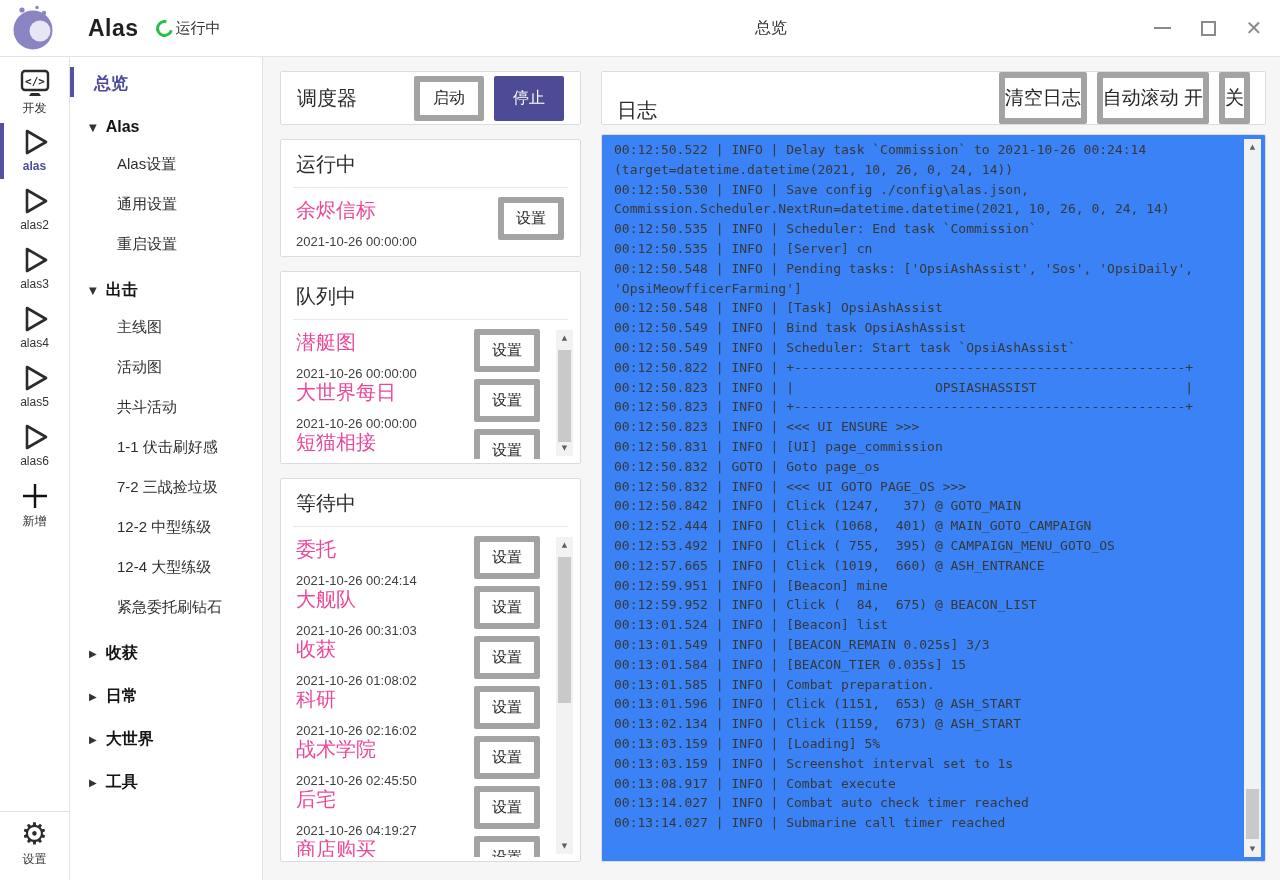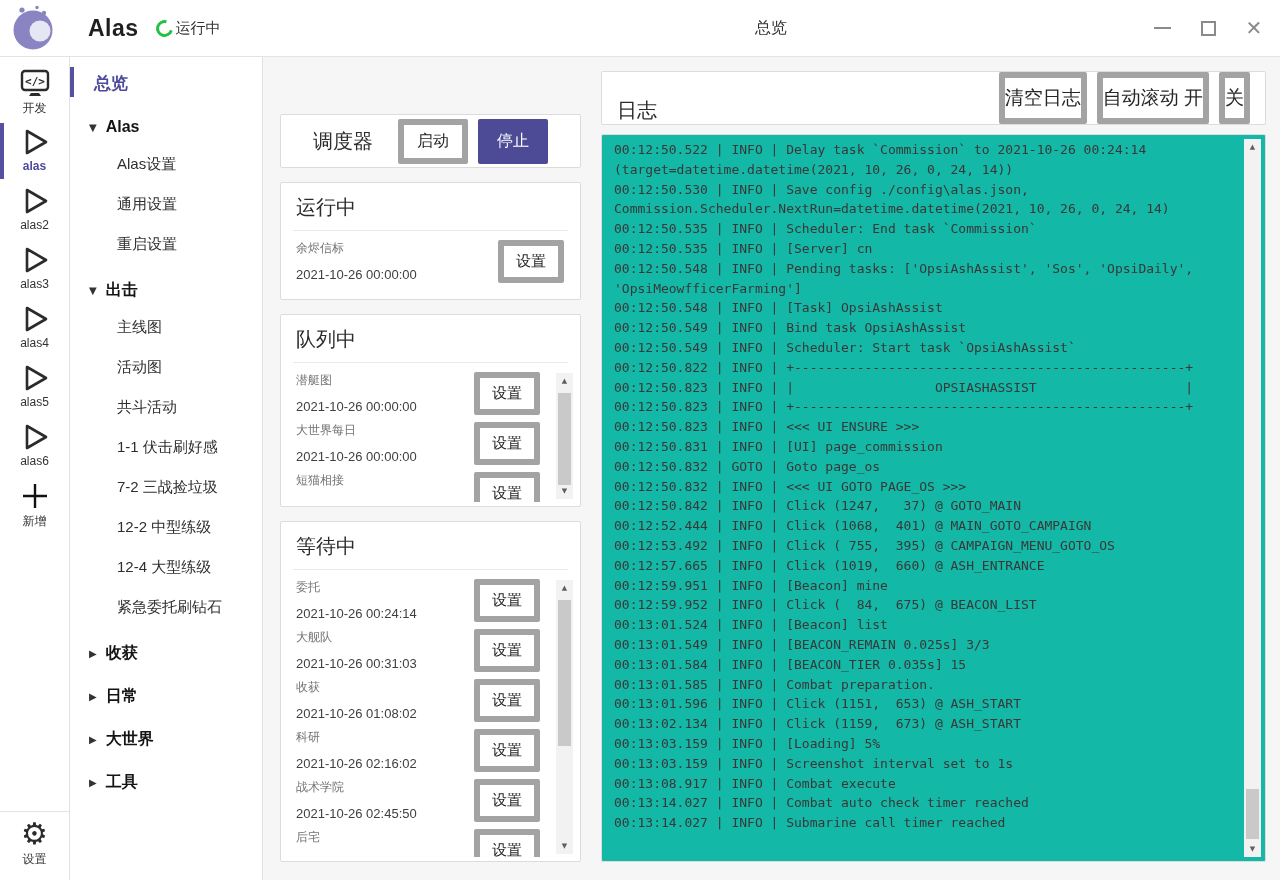--- a/index.html
+++ b/index.html
@@ -40,51 +40,51 @@
   .overview-row::before { content:""; position:absolute; left:0; top:2px; width:4px; height:30px; background:#55509f; }
   .tree-group { display:flex; align-items:center; height:34px; margin-top:9px; padding-left:19px; font-size:16px; font-weight:bold; color:#141414; cursor:pointer; }
   .tree-arrow { font-size:10px; color:#333; margin-right:9px; font-family:"DejaVu Sans", sans-serif; }
   .tree-leaf { height:40px; display:flex; align-items:center; padding-left:47px; font-size:15px; color:#2e2e2e; cursor:pointer; }
 
   
   main { flex:1; min-width:0; background:#f6f6f7; display:flex; gap:20px; padding:14px 14px 18px 17px; }
   .panel { background:#fff; border:1px solid #dcdcdc; border-radius:2px; }
 
   .left-col { width:301px; flex:0 0 301px; display:flex; flex-direction:column; gap:14px; min-height:0; }
-  .scheduler-panel { height:54px; flex:0 0 54px; display:flex; align-items:center; padding:0 32px;margin-top:43px; }
+  .scheduler-panel { height:54px; flex:0 0 54px; display:flex; align-items:center; padding:0 16px; }
   .panel-title { font-size:20px; color:#2b2b2b; }
   .btn { background:#fff; border:6px solid #a3a3a3; border-radius:2px; color:#262626; font-size:16px; padding:6px 13px; font-family:inherit; cursor:pointer; white-space:nowrap; }
   .btn.primary { background:#4d4b96; border-color:#4d4b96; color:#fff; }
   .sched-buttons { margin-left:auto; display:flex; gap:10px; }
 
   .task-section { display:flex; flex-direction:column; min-height:0; position:relative; }
   .task-section .sec-title { margin:0 12px; padding:11px 3px 9px; border-bottom:1px solid #e9e9e9; font-size:20px; color:#2b2b2b; flex:0 0 auto; }
   .task-list { position:relative; flex:1; min-height:0; overflow:hidden; margin:4px 0 4px 0; padding:2px 16px 0 15px; }
   .task-list.with-scroll { margin-right:24px; }
   .task-row { height:50px; position:relative; }
   .task-row.single { height:58px; }
-  .task-name { font-size:12px; color:#737373; padding-top:3px; }
+  .task-name { font-size:20px; color:#ec4899; padding-top:3px; }
   .task-time { font-size:13px; color:#404040; margin-top:10px; }
   .task-row .btn { position:absolute; right:0; top:3px; font-size:15px; padding:6px 12px; }
   .sec-queued { height:193px; flex:0 0 193px; }
   .sec-waiting { flex:1; }
 
   
   .v-scrollbar { position:absolute; width:17px; background:#f2f2f2; }
   .v-scrollbar .sb-arrow { position:absolute; left:0; width:17px; height:16px; display:flex; align-items:center; justify-content:center; font-size:7px; color:#5e5e5e; font-family:"DejaVu Sans", sans-serif; }
   .v-scrollbar .sb-up { top:0; }
   .v-scrollbar .sb-down { bottom:0; }
   .v-scrollbar .sb-thumb { position:absolute; left:2px; width:13px; background:#c9c9c9; }
   .list-scrollbar { top:58px; bottom:7px; right:7px; }
 
   .log-col { flex:1; min-width:0; display:flex; flex-direction:column; gap:9px; }
   .log-header { height:54px; flex:0 0 54px; display:flex; align-items:flex-end; padding:0 15px; }
   .log-buttons { margin-left:auto; display:flex; gap:10px; }
   .log-buttons .btn { font-size:19px; padding:7px 0; }
-  .log-box { flex:1; min-height:0; position:relative; background:#14b8a6; border:1px solid #dcdcdc; border-radius:2px; }
+  .log-box { flex:1; min-height:0; position:relative; background:#3b82f6; border:1px solid #dcdcdc; border-radius:2px; }
   .log-content { position:absolute; left:12px; right:26px; top:5px; bottom:4px; overflow:hidden; font-family:"DejaVu Sans Mono", monospace; font-size:13px; line-height:19.8px; color:#383838; }
   .log-line { white-space:pre-wrap; word-wrap:break-word; }
   .log-scrollbar { top:4px; bottom:4px; right:4px; }
 </style>
 </head>
 <body>
 
 <div class="app">
 
   <header>

